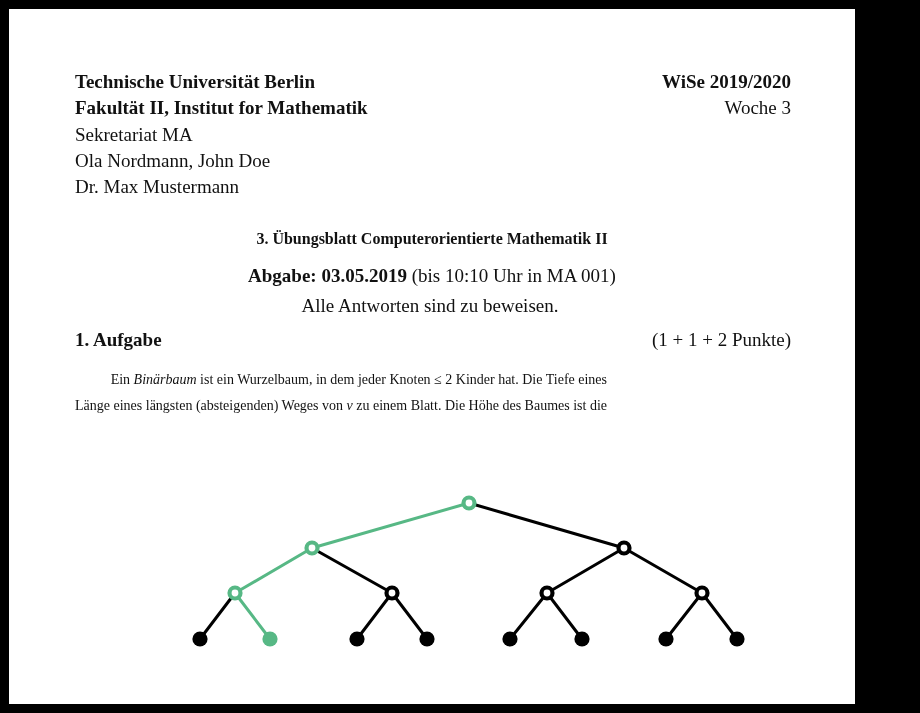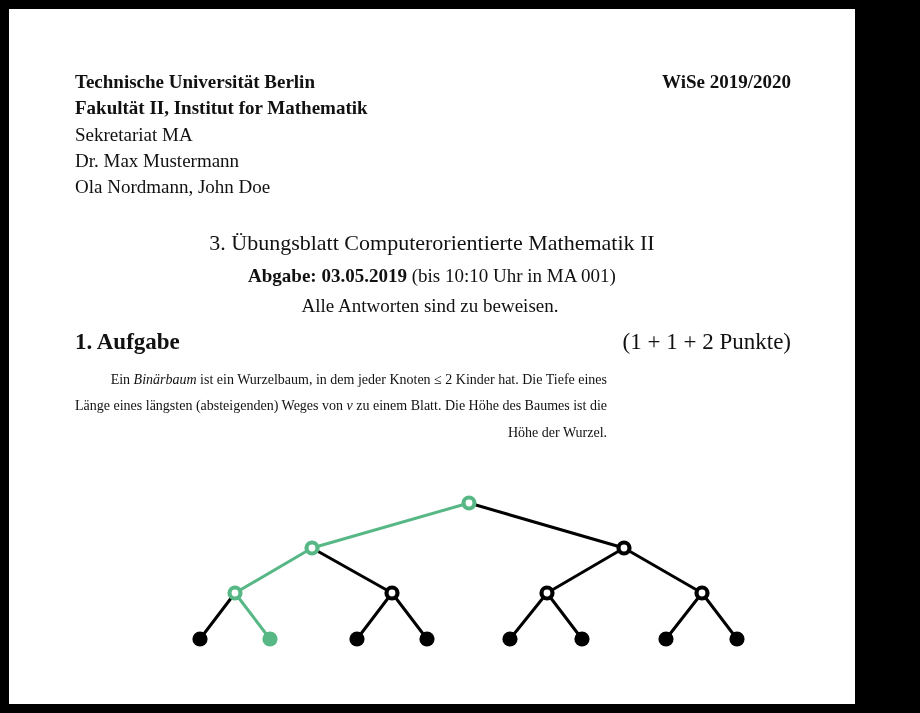--- a/index.html
+++ b/index.html
@@ -14,26 +14,26 @@
     overflow: hidden;
   }
   .abs { position: absolute; }
   .hdr-left { left: 66px; top: 60px; font-size: 19px; line-height: 26.3px; }
   .hdr-right { right: 64px; top: 60px; font-size: 19px; line-height: 26.3px; text-align: right; }
   .hdr-line { white-space: nowrap; }
   .bold { font-weight: bold; }
   .doc-title {
     left: 0; right: 0; top: 221px;
     text-align: center;
-    font-size: 22px; font-weight: normal;
+    font-size: 16px; font-weight: bold;
     white-space: nowrap;
   }
   .deadline { left: 0; right: 0; top: 256px; text-align: center; font-size: 19px; white-space: nowrap; }
   .note { left: 0; right: 4px; top: 286px; text-align: center; font-size: 19px; font-weight: normal; white-space: nowrap; }
-  .task-row { left: 66px; right: 64px; top: 320px; font-size: 23px; display: flex; justify-content: space-between; }
+  .task-row { left: 66px; right: 64px; top: 320px; font-size: 19px; display: flex; justify-content: space-between; }
   .task-heading { font-weight: bold; }
   .paragraph { left: 66px; top: 358px; font-size: 14px; line-height: 26.3px; text-align: right; }
   .pline { white-space: nowrap; }
   .pline .it { font-style: italic; }
   .tree-layer { left: 0; top: 0; width: 920px; height: 713px; pointer-events: none; }
 </style>
 </head>
 <body>
 
 <div class="page">
@@ -67,38 +67,38 @@
       <circle cx="501" cy="630" r="7.6" fill="#000000"></circle>
       <circle cx="573" cy="630" r="7.6" fill="#000000"></circle>
       <circle cx="657" cy="630" r="7.6" fill="#000000"></circle>
       <circle cx="728" cy="630" r="7.6" fill="#000000"></circle>
     </svg>
 
   <div class="abs hdr-left" id="hdr-left">
       <div class="hdr-line bold">Technische Universität Berlin</div>
       <div class="hdr-line bold">Fakultät II, Institut for Mathematik</div>
       <div class="hdr-line">Sekretariat MA</div>
+      <div class="hdr-line">Ola Nordmann, John Doe</div>
       <div class="hdr-line">Dr. Max Mustermann</div>
-      <div class="hdr-line">Ola Nordmann, John Doe</div>
     </div>
 
   <div class="abs hdr-right" id="hdr-right">
       <div class="hdr-line bold">WiSe 2019/2020</div>
+      <div class="hdr-line">Woche 3</div>
     </div>
 
   <div class="abs doc-title">3. Übungsblatt Computerorientierte Mathematik II</div>
 
   <div class="abs deadline"><span class="bold">Abgabe: 03.05.2019</span><span> (bis 10:10 Uhr in MA 001)</span></div>
 
   <div class="abs note">Alle Antworten sind zu beweisen.</div>
 
   <div class="abs task-row">
     <span class="task-heading">1. Aufgabe</span>
     <span>(1 + 1 + 2 Punkte)</span>
   </div>
 
   <div class="abs paragraph" id="paragraph">
       <div class="pline"><span>Ein </span><span class="it">Binärbaum</span><span> ist ein Wurzelbaum, in dem jeder Knoten ≤ 2 Kinder hat. Die Tiefe eines</span></div>
       <div class="pline"><span>Länge eines längsten (absteigenden) Weges von </span><span class="it">v</span><span> zu einem Blatt. Die Höhe des Baumes ist die</span></div>
-      <div class="pline"><span>Höhe der Wurzel.</span></div>
     </div>
 
 </div>
 
 </body></html>

